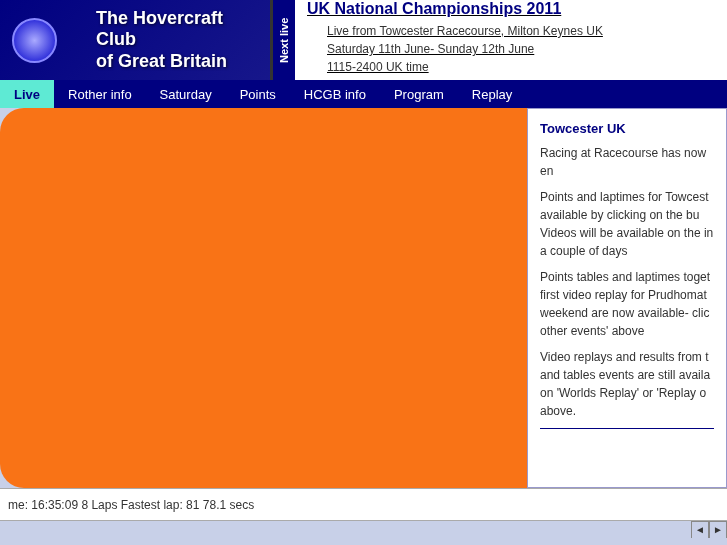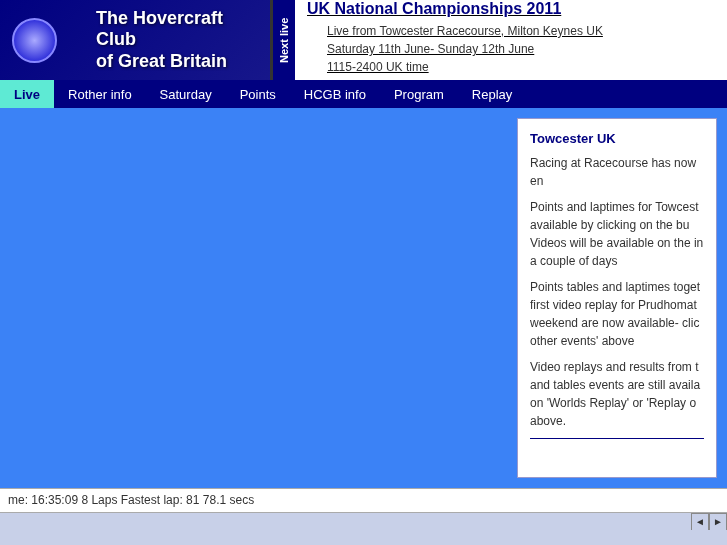--- a/index.html
+++ b/index.html
@@ -103,22 +103,22 @@
     .nav-item.active {
       background: #5eead4;
       color: #000080;
       font-weight: bold;
     }
 
     
     .main-content {
       display: flex;
       min-height: 380px;
-      padding: 10px;
-      background: #3b82f6;
+      background: #f97316;
+      border-radius: 24px;
     }
 
     
     .left-panel {
       flex: 1;
       min-width: 0;
     }
 
     
     .content-box {
@@ -147,23 +147,23 @@
       margin-top: 8px;
     }
 
     
     .status-bar {
       background: white;
       border-top: 1px solid #aaa;
       padding: 4px 8px;
       font-size: 12px;
       color: #333;
-      height: 24px;
-      display: flex;
-      align-items: flex-start;
+      height: 32px;
+      display: flex;
+      align-items: center;
     }
 
     
     .bottom-bar {
       background: #c8d0e8;
       height: 18px;
       display: flex;
       align-items: center;
       border-top: 1px solid #aaa;
       justify-content: flex-end;

